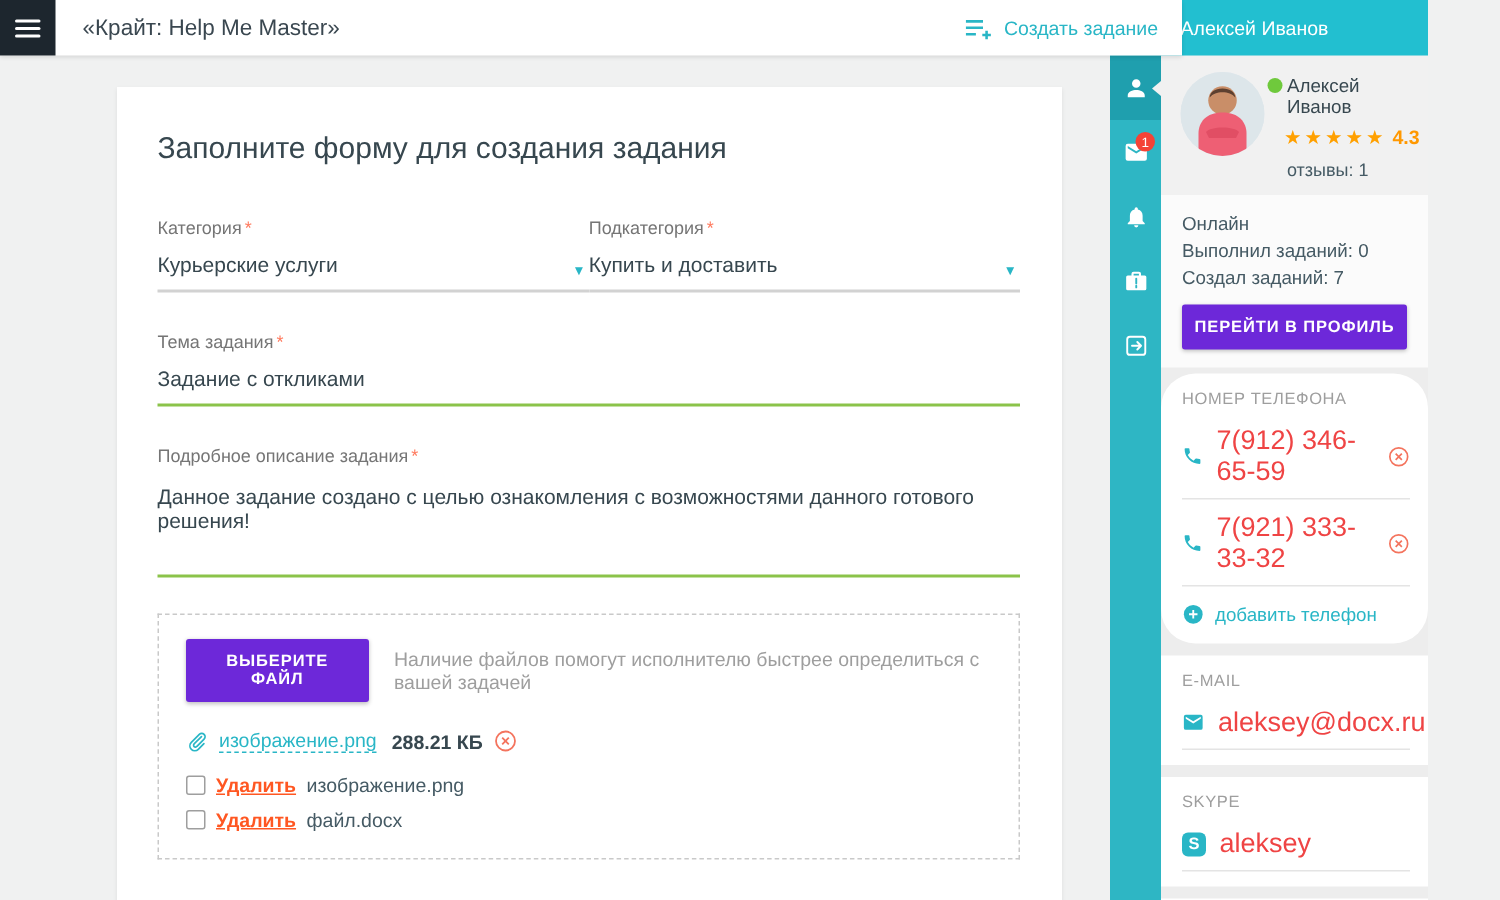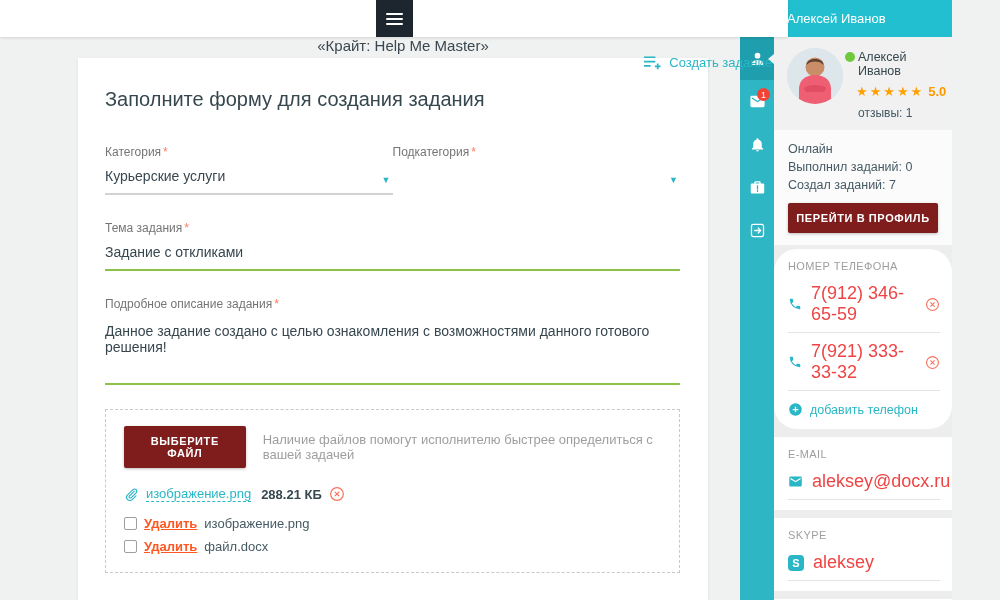--- a/index.html
+++ b/index.html
@@ -3,21 +3,21 @@
 <meta charset="utf-8">
 <style>
   * { margin:0; padding:0; box-sizing:border-box; }
   html,body { width:1000px; height:600px; overflow:hidden; }
   body { font-family:"Liberation Sans", sans-serif; background:#f0f1f1; color:#37474f; font-size:13px; }
 
   #app { position:relative; width:1000px; height:600px; overflow:hidden; }
 
   
   .main-col { position:absolute; left:0; top:0; width:788px; height:600px; background:#f0f1f1; }
-  .topbar { position:relative; height:37px; background:#fff; box-shadow:0 1px 3px rgba(0,0,0,.12); display:flex; align-items:center; z-index:5;flex-direction:column; }
+  .topbar { position:relative; height:37px; background:#fff; box-shadow:0 1px 3px rgba(0,0,0,.12); display:flex; align-items:center; z-index:5; }
   .burger { width:37px; height:37px; background:#1d262e; display:flex; flex-direction:column; justify-content:center; align-items:center; gap:3px; cursor:pointer; flex:0 0 37px; }
   .burger i { display:block; width:17px; height:2px; background:#fff; border-radius:1px; }
   .site-title { margin-left:18px; font-size:15px; color:#3a4750; }
   .create-task { margin-left:auto; margin-right:16px; display:flex; align-items:center; gap:7px; color:#29b6c6; font-size:13px; cursor:pointer; }
   .create-task svg { display:block; }
 
   .content { position:relative; height:563px; }
   .card { position:absolute; left:78px; top:21px; width:630px; height:620px; background:#fff; box-shadow:0 1px 3px rgba(0,0,0,.08); padding:30px 28px 20px 27px; }
   .card h1 { font-size:20px; font-weight:400; color:#37474f; margin-bottom:34px; }
 
@@ -26,21 +26,21 @@
   .field { position:relative; margin-bottom:26px; }
   .f-label { font-size:12px; color:#757575; margin-bottom:9px; }
   .req { color:#ff7a5e; margin-left:2px; }
   .f-value { font-size:14px; color:#37474f; padding-bottom:9px; }
   .u-gray { border-bottom:2px solid #d2d2d2; }
   .u-green { border-bottom:2px solid #8bc34a; }
   .sel-arrow { position:absolute; right:2px; bottom:10px; font-size:9px; color:#29b6c6; }
   .textarea-val { min-height:62px; }
 
   .filebox { border:1px dashed #c9c9c9; padding:16px 18px 18px 18px; margin-bottom:26px; }
-  .btn { display:inline-block; background:#7f1d1d; color:#fff; font-size:11px; font-weight:bold; letter-spacing:.6px; border:none; padding:9px 17px; border-radius:2px; box-shadow:0 1px 3px rgba(0,0,0,.25); cursor:pointer; text-transform:uppercase; font-family:"Liberation Sans", sans-serif; }
+  .btn { display:inline-block; background:#6d28d9; color:#fff; font-size:11px; font-weight:bold; letter-spacing:.6px; border:none; padding:9px 17px; border-radius:2px; box-shadow:0 1px 3px rgba(0,0,0,.25); cursor:pointer; text-transform:uppercase; font-family:"Liberation Sans", sans-serif; }
   .file-hint { color:#9e9e9e; font-size:13px; margin-left:17px; }
   .attach-row { display:flex; align-items:center; gap:7px; margin:18px 0 14px 0; }
   .attach-link { color:#29b6c6; font-size:13px; border-bottom:1px dashed #29b6c6; cursor:pointer; }
   .attach-size { font-weight:bold; font-size:13px; color:#37474f; margin-left:3px; }
   .cross { color:#f4745e; display:inline-flex; cursor:pointer; }
   .del-row { display:flex; align-items:center; gap:7px; margin-top:8px; font-size:13px; }
   .cbx { width:13px; height:13px; border:1px solid #9e9e9e; border-radius:2px; background:#fff; cursor:pointer; flex:0 0 13px; }
   .del-word { color:#ff5722; font-weight:bold; cursor:pointer;text-decoration:underline; }
   .del-file { color:#455a64; }
 
@@ -113,20 +113,21 @@
         <h1>Заполните форму для создания задания</h1>
 
         <div class="row2">
           <div class="field">
             <div class="f-label"><span>Категория</span><span class="req">*</span></div>
             <div class="f-value u-gray">Курьерские услуги</div>
             <span class="sel-arrow">▼</span>
           </div>
           <div class="field">
             <div class="f-label"><span>Подкатегория</span><span class="req">*</span></div>
+            <div class="f-value u-gray">Купить и доставить</div>
             <span class="sel-arrow">▼</span>
           </div>
         </div>
 
         <div class="field">
           <div class="f-label"><span>Тема задания</span><span class="req">*</span></div>
           <div class="f-value u-green">Задание с откликами</div>
         </div>
 
         <div class="field" style="margin-bottom:24px;">
@@ -241,21 +242,21 @@
                 <path d="M28 11c-5 0-8.5 2.5-8.5 6 2-2.5 5-3.5 8.5-3.5s6.5 1 8.5 3.5c0-3.5-3.5-6-8.5-6z" fill="#5d4030"></path>
                 <path d="M28 27c-11 0-16 6.5-16 14v15h32V41c0-7.5-5-14-16-14z" fill="#ee5f74"></path>
                 <path d="M17 40c3-4 19-4 22 0l-2 4H19l-2-4z" fill="#e14e64"></path>
               </svg>
           </span>
           <div class="profile-right">
             <span class="online-dot"></span>
             <div class="p-name">Алексей Иванов</div>
             <div class="p-stars">
               <span class="stars">★★★★★</span>
-              <span class="rating">5.0</span>
+              <span class="rating">4.3</span>
             </div>
             <div class="p-reviews">отзывы: 1</div>
           </div>
         </div>
 
         <div class="stats-blk">
           <div class="line">Онлайн</div>
           <div class="line">Выполнил заданий: 0</div>
           <div class="line">Создал заданий: 7</div>
           <button class="btn profile-btn">ПЕРЕЙТИ В ПРОФИЛЬ</button>

